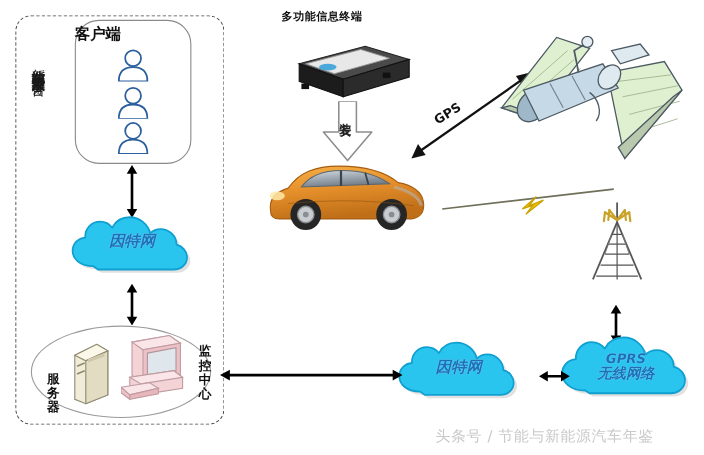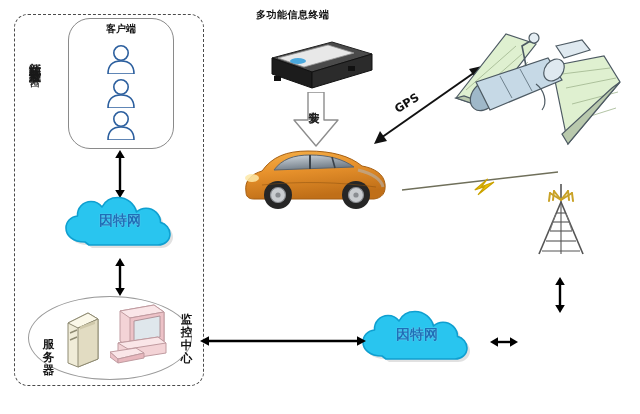--- a/index.html
+++ b/index.html
@@ -42,40 +42,40 @@
     left: 68px; top: 18px;
     width: 106px; height: 131px;
     border: 1.2px solid #8a8a8a;
     border-radius: 22px;
     box-sizing: border-box;
     background: #fff;
   }
   .client-title {
     left: 68px; top: 22px;
     width: 106px;
-    text-align: center;
-    font-size: 10px;
+    font-size: 14px;
     color: #111;
     font-weight: 600;
   }
   .person { width: 34px; height: 30px; }
 
   
   .cloud-label {
     position: absolute;
     left: 0; top: 0;
     width: 100%; height: 100%;
     display: flex;
     flex-direction: column;
     align-items: center;
     justify-content: center;
     color: #1d6fb8;
     font-weight: 700;
     text-shadow: 0 0 1px rgba(255,255,255,.6);
     pointer-events: none;
+    font-style: italic;
   }
   .cloud-label span { display: block; line-height: 1.08; }
 
   
   .dc-ellipse {
     left: 28px; top: 296px;
     width: 164px; height: 84px;
     border: 1.1px solid #9a9a9a;
     border-radius: 50%;
     box-sizing: border-box;
@@ -316,20 +316,38 @@
     </g>
   </svg>
 
 
   <svg class="abs" style="left:553px; top:277px;" width="14" height="36">
     <line x1="7" y1="5" x2="7" y2="31" stroke="#000" stroke-width="2.4"></line>
     <polygon points="7,0 2.2,8 11.8,8" fill="#000"></polygon>
     <polygon points="7,36 2.2,28 11.8,28" fill="#000"></polygon>
   </svg>
 
+  <div class="abs" style="left:508px; top:305px; width:122px; height:62px;">
+    <svg width="122" height="62" viewBox="0 0 122 62">
+      <g transform="translate(3,3)">
+        <path d="M24 50 C10 50 3 42 3 34.5 C3 27.5 8.5 22 15.5 21.5 C15 13 21.5 6 30 6
+                 C34.8 6 39 8.3 41.8 11.9 C45 5.5 51.5 1.8 59 1.8 C68.6 1.8 76.6 8.5 78.8 17.3
+                 C81.4 14.7 85.2 13.2 89 13.2 C97.5 13.2 104.5 20 104.5 28.3
+                 C110.4 29.8 114.7 34.8 114.7 40.7 C114.7 47.3 109 52.5 101.8 52.5 L28 52.5 Z" fill="#c9c9c9" opacity=".55"></path>
+        <path d="M21 47 C7 47 0 39 0 31.5 C0 24.5 5.5 19 12.5 18.5 C12 10 18.5 3 27 3
+                 C31.8 3 36 5.3 38.8 8.9 C42 2.5 48.5 -1.2 56 -1.2 C65.6 -1.2 73.6 5.5 75.8 14.3
+                 C78.4 11.7 82.2 10.2 86 10.2 C94.5 10.2 101.5 17 101.5 25.3
+                 C107.4 26.8 111.7 31.8 111.7 37.7 C111.7 44.3 106 49.5 98.8 49.5 L25 49.5 Z" fill="#29c5ef" stroke="#0f9fd0" stroke-width="1.6" stroke-linejoin="round"></path>
+      </g>
+    </svg>
+    <div class="cloud-label" style="font-size:12px; margin-top:-2px;">
+      <span>GPRS</span>
+      <span style="font-size:13px; margin-top:1px;">无线网络</span>
+    </div>
+  </div>
 
   <svg class="abs" style="left:490px; top:335px;" width="28" height="14">
     <line x1="4" y1="7" x2="24" y2="7" stroke="#000" stroke-width="2.4"></line>
     <polygon points="0,7 8,2.2 8,11.8" fill="#000"></polygon>
     <polygon points="28,7 20,2.2 20,11.8" fill="#000"></polygon>
   </svg>
 
   <div class="abs" style="left:360px; top:310px; width:114px; height:58px;">
     <svg width="114" height="58" viewBox="0 0 114 58">
       <g transform="translate(3,3)">
@@ -347,14 +365,15 @@
       <span>因特网</span>
     </div>
   </div>
 
   <svg class="abs" style="left:200px; top:334px;" width="166" height="14">
     <line x1="5" y1="7" x2="161" y2="7" stroke="#000" stroke-width="2.4"></line>
     <polygon points="0,7 9,2.2 9,11.8" fill="#000"></polygon>
     <polygon points="166,7 157,2.2 157,11.8" fill="#000"></polygon>
   </svg>
 
+  <div class="abs watermark">头条号 / 节能与新能源汽车年鉴</div>
 
 </div>
 
 </body></html>

